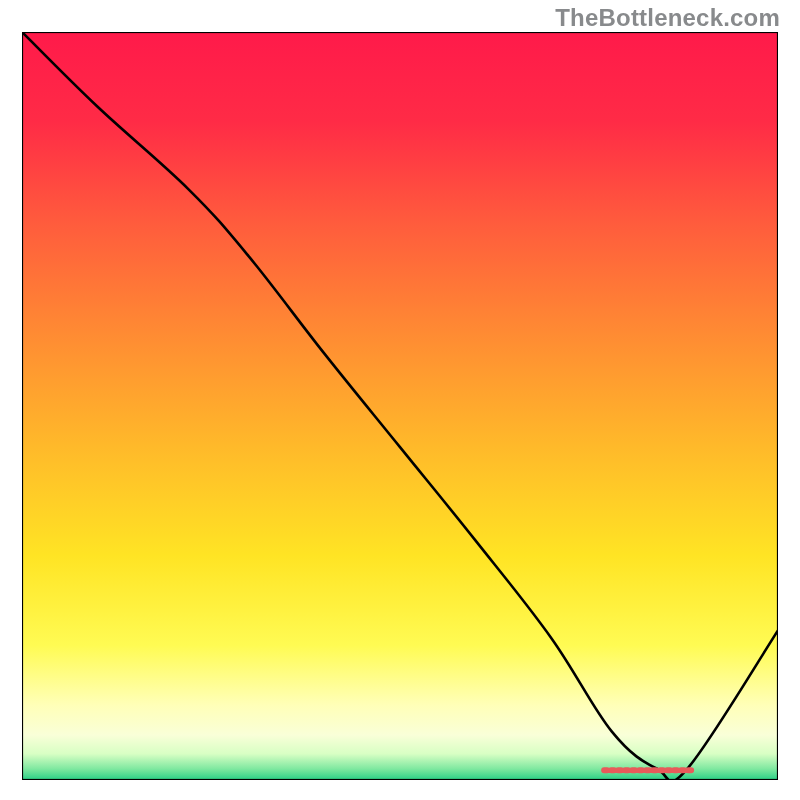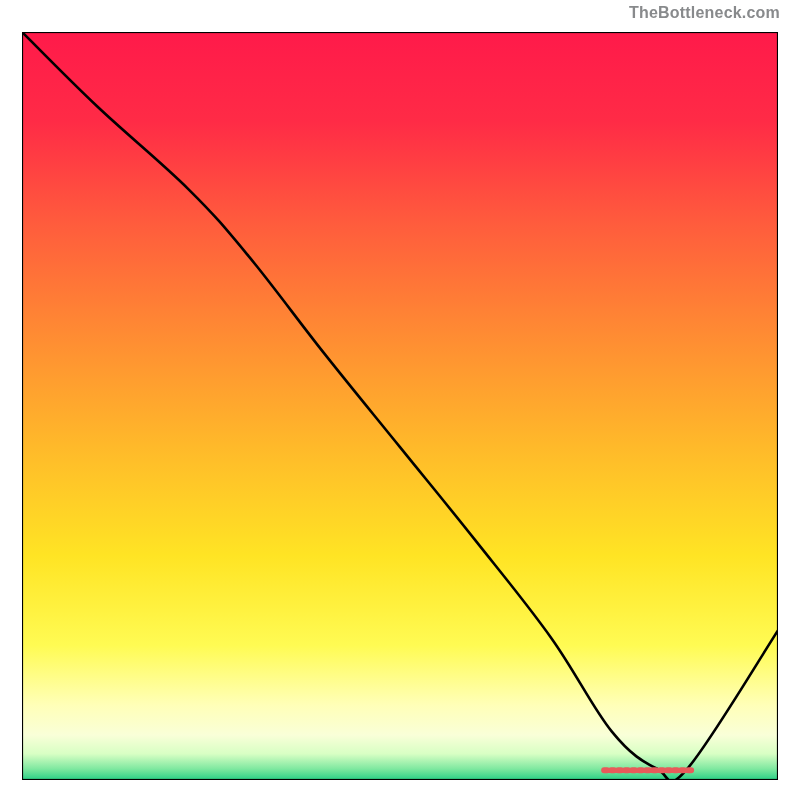--- a/index.html
+++ b/index.html
@@ -15,21 +15,21 @@
   .chart-wrap {
     position: relative;
     width: 800px;
     height: 800px;
   }
 
   .watermark {
     position: absolute;
     top: 4px;
     right: 20px;
-    font-size: 16px;
+    font-size: 24px;
     font-weight: 700;
     color: #888a8c;
     letter-spacing: 0.2px;
   }
 
   .plot-area {
     position: absolute;
     left: 22px;
     top: 32px;
     width: 756px;

